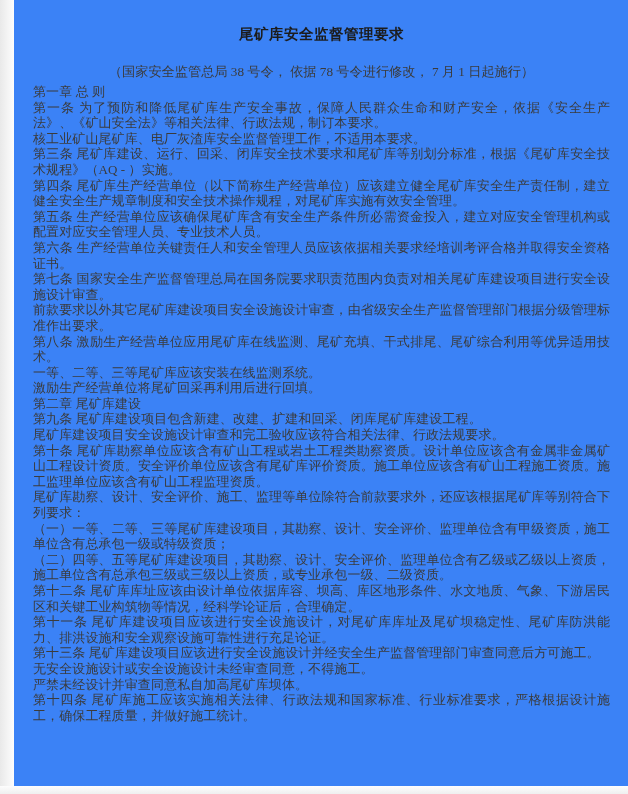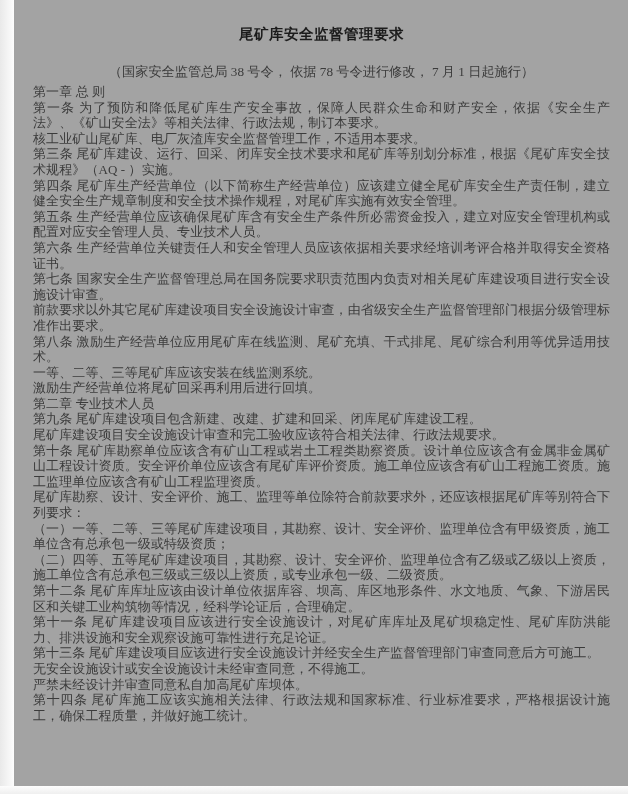--- a/index.html
+++ b/index.html
@@ -58,21 +58,21 @@
     font-size: 13px;
     line-height: 15.6px;
     text-align: justify;
     word-break: break-all;
     letter-spacing: 0.1px;
   }
 </style>
 </head>
 <body>
 
-<div class="page" style="background: #a3a3a3; color: rgb(59, 59, 59); text-decoration: underline;">
+<div class="page" style="background: #3b82f6; color: rgb(59, 59, 59); text-decoration: underline;">
   <div class="edge-left"></div>
   <div class="edge-bottom"></div>
 
   <div class="content">
     <h1 class="doc-title" style="color: rgb(28, 28, 28);">尾矿库安全监督管理要求</h1>
 
     <div class="doc-subtitle">（国家安全监管总局 38 号令， 依据 78 号令进行修改， 7 月 1 日起施行）</div>
 
     <div class="body-text">
 
@@ -81,21 +81,21 @@
         <p class="para type-body">核工业矿山尾矿库、电厂灰渣库安全监督管理工作，不适用本要求。</p>
         <p class="para type-body">第三条 尾矿库建设、运行、回采、闭库安全技术要求和尾矿库等别划分标准，根据《尾矿库安全技术规程》（AQ - ）实施。</p>
         <p class="para type-body">第四条 尾矿库生产经营单位（以下简称生产经营单位）应该建立健全尾矿库安全生产责任制，建立健全安全生产规章制度和安全技术操作规程，对尾矿库实施有效安全管理。</p>
         <p class="para type-body">第五条 生产经营单位应该确保尾矿库含有安全生产条件所必需资金投入，建立对应安全管理机构或配置对应安全管理人员、专业技术人员。</p>
         <p class="para type-body">第六条 生产经营单位关键责任人和安全管理人员应该依据相关要求经培训考评合格并取得安全资格证书。</p>
         <p class="para type-body">第七条 国家安全生产监督管理总局在国务院要求职责范围内负责对相关尾矿库建设项目进行安全设施设计审查。</p>
         <p class="para type-body">前款要求以外其它尾矿库建设项目安全设施设计审查，由省级安全生产监督管理部门根据分级管理标准作出要求。</p>
         <p class="para type-body">第八条 激励生产经营单位应用尾矿库在线监测、尾矿充填、干式排尾、尾矿综合利用等优异适用技术。</p>
         <p class="para type-body">一等、二等、三等尾矿库应该安装在线监测系统。</p>
         <p class="para type-body">激励生产经营单位将尾矿回采再利用后进行回填。</p>
-        <p class="para type-chapter">第二章 专业技术人员</p>
+        <p class="para type-chapter">第二章 尾矿库建设</p>
         <p class="para type-body">第九条 尾矿库建设项目包含新建、改建、扩建和回采、闭库尾矿库建设工程。</p>
         <p class="para type-body">尾矿库建设项目安全设施设计审查和完工验收应该符合相关法律、行政法规要求。</p>
         <p class="para type-body">第十条 尾矿库勘察单位应该含有矿山工程或岩土工程类勘察资质。设计单位应该含有金属非金属矿山工程设计资质。安全评价单位应该含有尾矿库评价资质。施工单位应该含有矿山工程施工资质。施工监理单位应该含有矿山工程监理资质。</p>
         <p class="para type-body">尾矿库勘察、设计、安全评价、施工、监理等单位除符合前款要求外，还应该根据尾矿库等别符合下列要求：</p>
         <p class="para type-body">（一）一等、二等、三等尾矿库建设项目，其勘察、设计、安全评价、监理单位含有甲级资质，施工单位含有总承包一级或特级资质；</p>
         <p class="para type-body">（二）四等、五等尾矿库建设项目，其勘察、设计、安全评价、监理单位含有乙级或乙级以上资质，施工单位含有总承包三级或三级以上资质，或专业承包一级、二级资质。</p>
         <p class="para type-body">第十二条 尾矿库库址应该由设计单位依据库容、坝高、库区地形条件、水文地质、气象、下游居民区和关键工业构筑物等情况，经科学论证后，合理确定。</p>
         <p class="para type-body">第十一条 尾矿库建设项目应该进行安全设施设计，对尾矿库库址及尾矿坝稳定性、尾矿库防洪能力、排洪设施和安全观察设施可靠性进行充足论证。</p>
         <p class="para type-body">第十三条 尾矿库建设项目应该进行安全设施设计并经安全生产监督管理部门审查同意后方可施工。</p>
         <p class="para type-body">无安全设施设计或安全设施设计未经审查同意，不得施工。</p>

